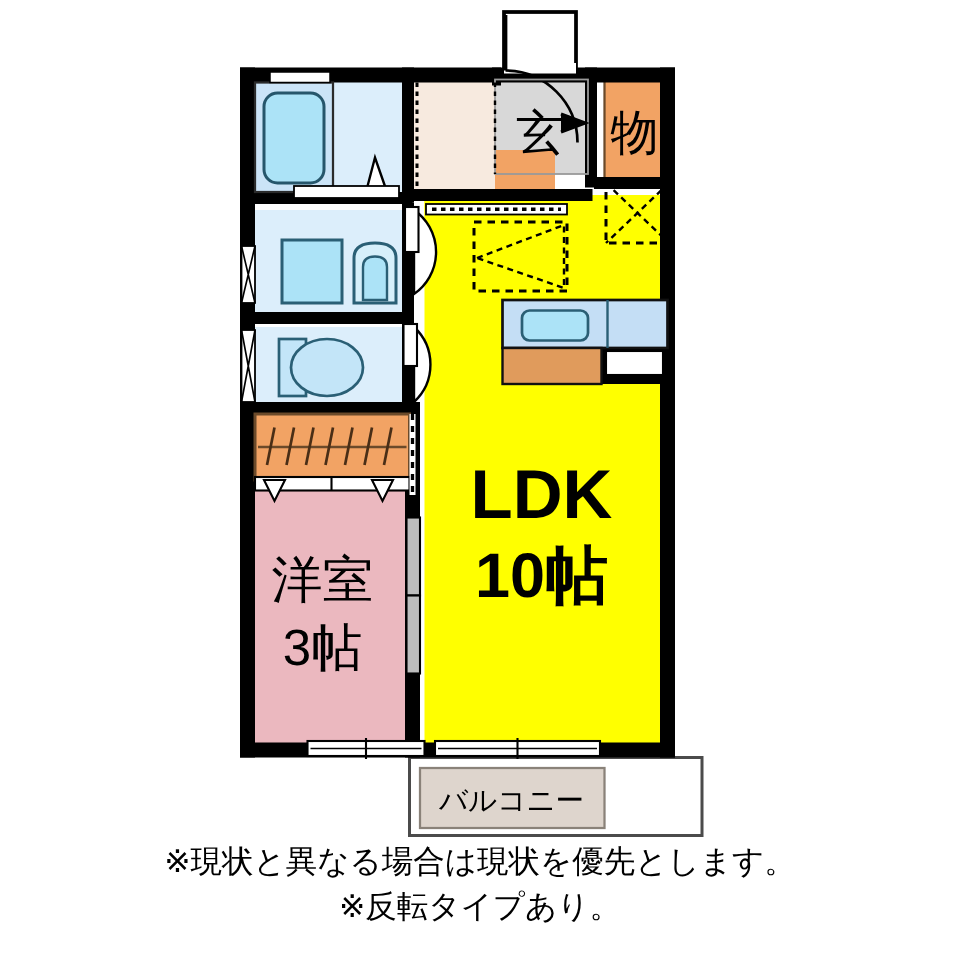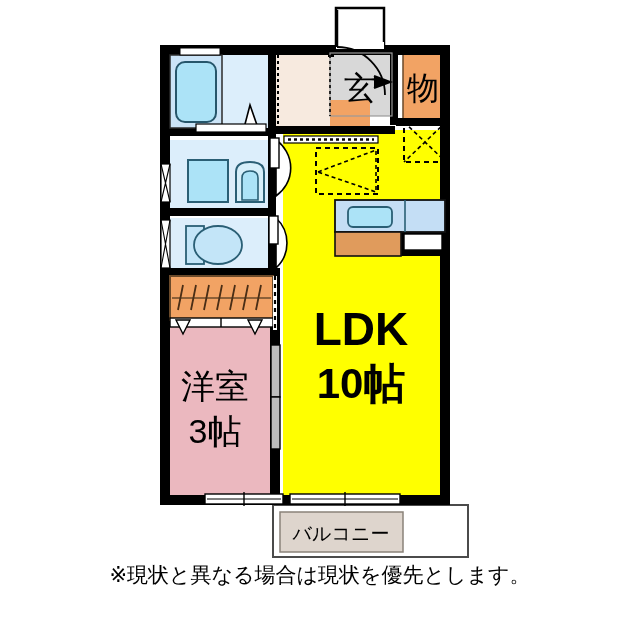--- a/index.html
+++ b/index.html
@@ -204,13 +204,14 @@
   <text class="txt" x="361" y="398" font-size="42" font-weight="bold" text-anchor="middle" fill="#000">10帖</text>
 
   <text class="txt" x="215" y="398" font-size="34" text-anchor="middle" fill="#000">洋室</text>
   <text class="txt" x="215" y="443" font-size="34" text-anchor="middle" fill="#000">3帖</text>
 
 </svg>
 </div>
 
 <div class="footer-wrap">
   <div class="footer-line">※現状と異なる場合は現状を優先とします。</div>
+  <div class="footer-line">※反転タイプあり。</div>
 </div>
 
 </body></html>

